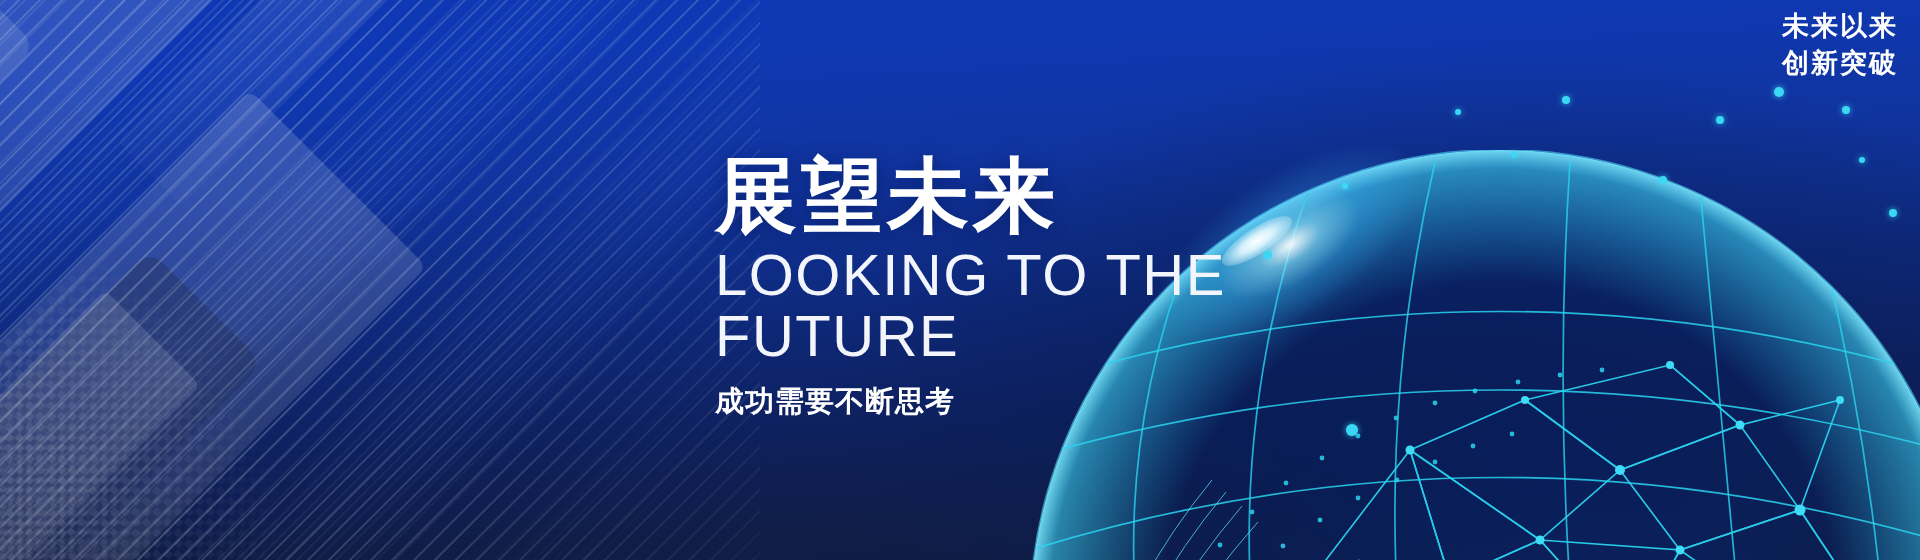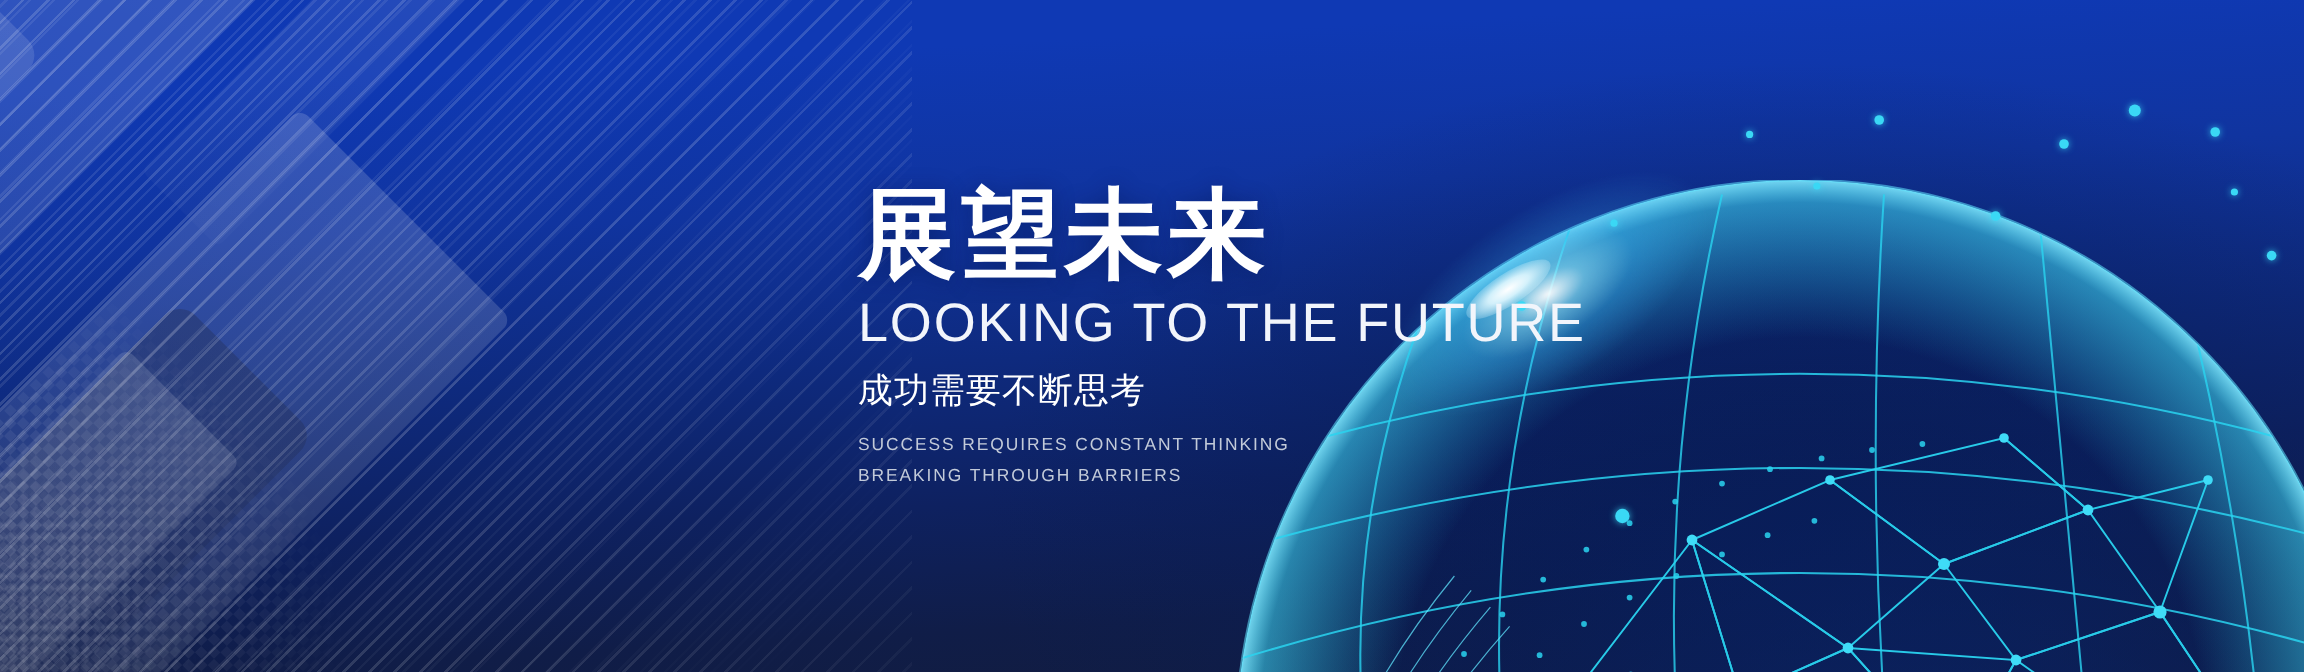--- a/index.html
+++ b/index.html
@@ -76,24 +76,24 @@
   }
   .spark{position:absolute;border-radius:50%;background:#3ad8f5;box-shadow:0 0 6px rgba(58,216,245,.8);}
 
   
   .copy{position:absolute;left:715px;top:145px;width:720px;margin-top:10px;}
   .title-cn{
     font-size:82px;font-weight:bold;color:#ffffff;line-height:1.0;
     letter-spacing:4px;margin:0 0 8px 0;text-shadow:0 2px 18px rgba(0,20,80,.45);
   }
   .title-en{
-    font-size:45px;font-weight:normal;color:#f2f5fb;line-height:1.05;
+    font-size:58px;font-weight:normal;color:#f2f5fb;line-height:1.05;
     letter-spacing:1.5px;margin:0 0 14px 0;
   }
-  .sub-cn{font-size:29px;font-weight:normal;color:#ffffff;line-height:1.42;letter-spacing:1px;margin:0;}
+  .sub-cn{font-size:29px;font-weight:bold;color:#ffffff;line-height:1.42;letter-spacing:1px;margin:0;}
   .sub-en{font-size:14.5px;color:#c2cad9;letter-spacing:1.6px;line-height:1.75;margin:12px 0 0 0;}
 
   .corner-tag{
     position:absolute;right:22px;top:8px;text-align:right;
     font-size:27px;font-weight:bold;color:#ffffff;line-height:1.38;letter-spacing:2px;
   }
 </style>
 </head>
 <body>
 
@@ -306,20 +306,20 @@
       <span class="spark" style="left: 1842px; top: 106px; width: 8px; height: 8px;"></span>
       <span class="spark" style="left: 1859px; top: 157px; width: 6px; height: 6px;"></span>
       <span class="spark" style="left: 1889px; top: 209px; width: 8px; height: 8px;"></span>
       <span class="spark" style="left: 1346px; top: 424px; width: 12px; height: 12px;"></span>
     </div>
 
   <div class="copy">
     <h1 class="title-cn">展望未来</h1>
     <div class="title-en">LOOKING TO THE FUTURE</div>
     <div class="sub-cn">成功需要不断思考</div>
-    <div class="sub-en">
-      <div>SUCCESS REQUIRES CONSTANT THINKING</div>
-      <div>BREAKING THROUGH BARRIERS</div>
-    </div>
   </div>
 
+  <div class="corner-tag">
+    <div>未来以来</div>
+    <div>创新突破</div>
+  </div>
 
 </div>
 
 </body></html>

